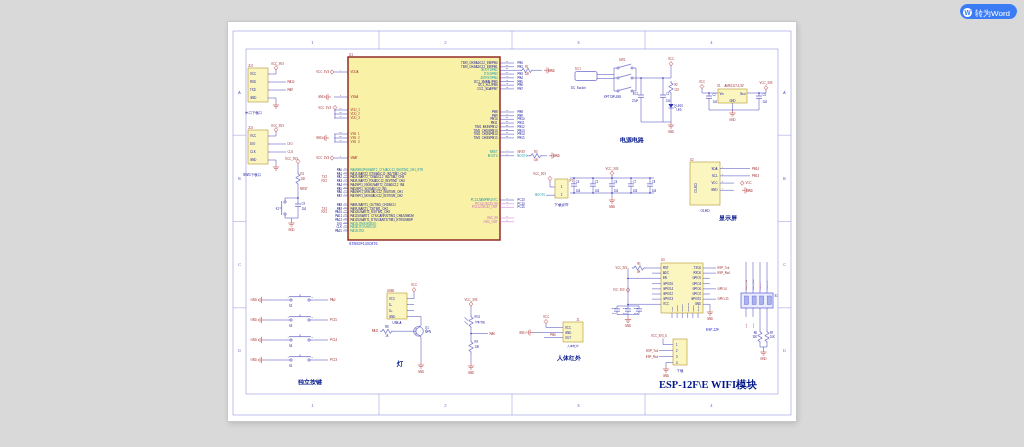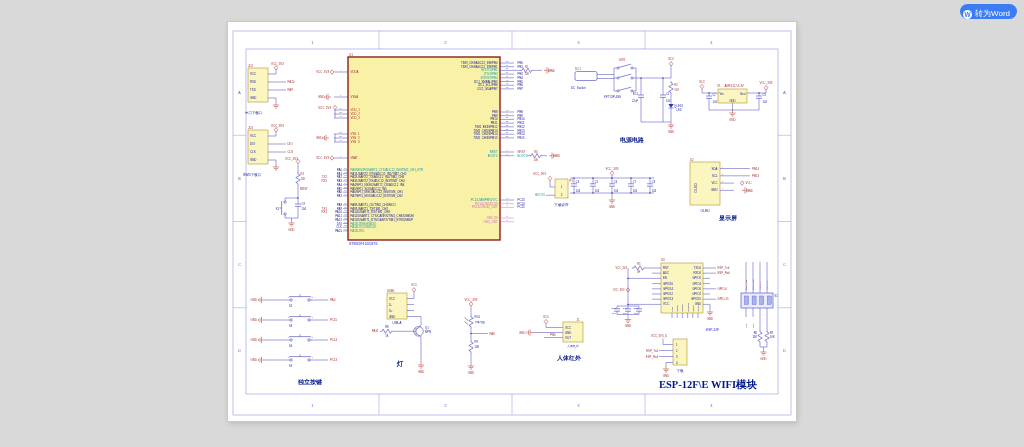--- a/index.html
+++ b/index.html
@@ -1,18 +1,18 @@
 <!DOCTYPE html>
 <html><head>
 <meta charset="utf-8">
 <style>
   html,body{margin:0;padding:0;background:#d9d9d9;font-family:"Liberation Sans",sans-serif}
   #stage{position:relative;width:1024px;height:447px;background:#d9d9d9;overflow:hidden}
   #page{position:absolute;left:228px;top:22px;width:568px;height:399px;background:#fff;box-shadow:0 0 0 1px #c9c9c9,1px 2px 6px rgba(0,0,0,.18)}
-  #cvt{position:absolute;right:7px;top:4px;height:15px;padding:12px 7px 0 3px;background:#3b7cf5;border:none;border-radius:8px;color:#fff;font-size:8px;display:flex;align-items:flex-end;gap:3px;font-family:"Liberation Sans",sans-serif;cursor:pointer}
+  #cvt{position:absolute;right:7px;top:4px;height:15px;padding:4px 7px 0 3px;background:#3b7cf5;border:none;border-radius:8px;color:#fff;font-size:8px;display:flex;align-items:flex-start;gap:3px;font-family:"Liberation Sans",sans-serif;cursor:pointer}
   #cvt .ic{width:9px;height:9px;border-radius:50%;background:#fff;color:#3b7cf5;font-size:6.5px;font-weight:700;display:flex;align-items:center;justify-content:center}
   .tx{font-family:"Liberation Sans",sans-serif}
   .serif{font-family:"Liberation Serif",serif}
   .bold{font-weight:700}
   .r{fill:#a63434}.n{fill:#20209d}.c{fill:#1b9aa9}.m{fill:#c45ac4}.b{fill:#2424cc}
   .g{fill:#6b6b7a}.fr{fill:#6868cc}.db{fill:#001689}
   .w{stroke:#3030b4;stroke-width:.45;fill:none}
   .wm{stroke:#cc5fd0;stroke-width:.45;fill:none}
   .rz{stroke:#3030b4;stroke-width:.55;fill:none}
   .pw{stroke:#b23b3b;stroke-width:.55;fill:none}

